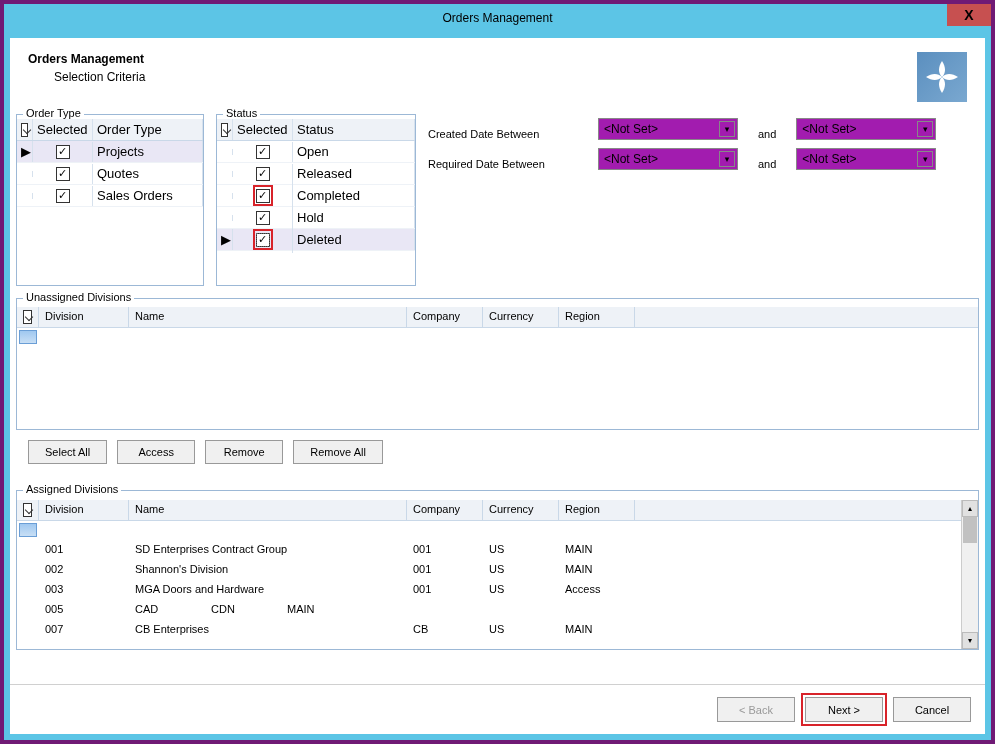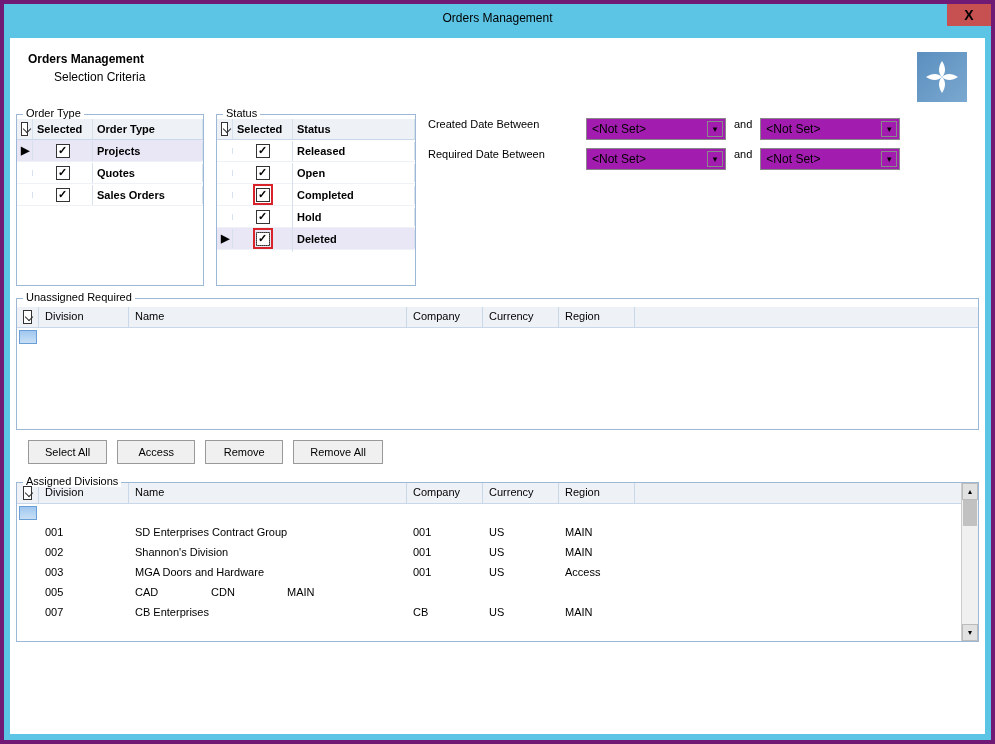--- a/index.html
+++ b/index.html
@@ -14,54 +14,54 @@
 .header-text .subtitle { font-size: 12px; padding-left: 26px; }
 .logo-box { width: 50px; height: 50px; background: linear-gradient(135deg,#5b8fbf,#7aa8d0); display: flex; align-items: center; justify-content: center; color: #fff; }
 .logo-box svg { width: 40px; height: 40px; }
 .main-row { display: flex; gap: 12px; padding: 0 6px; }
 .group-box { border: 1px solid #9cb8d6; padding-top: 4px; position: relative; }
 .group-box > .legend { position: absolute; top: -8px; left: 6px; background: #fff; padding: 0 3px; font-size: 11px; }
 .order-type-box { width: 188px; height: 172px; }
 .status-box { width: 200px; height: 172px; }
 .date-filters { flex: 1; padding-top: 4px; }
 .grid-hdr { display: flex; background: #f0f0f0; border-bottom: 1px solid #c9d8e8; }
-.grid-hdr .cell, .grid-row .cell { padding: 3px 4px; border-right: 1px solid #d6e1ed; font-size: 11px; display: flex; align-items: center; font-weight: bold; }
+.grid-hdr .cell, .grid-row .cell { padding: 3px 4px; border-right: 1px solid #d6e1ed; font-size: 13px; display: flex; align-items: center; }
 .grid-hdr .cell { background: #eef2f7; }
 .grid-row { display: flex; border-bottom: 1px solid #eef2f7; height: 22px; align-items: center; }
 .grid-row.sel { background: #e9e7f5; }
 .row-indicator { width: 16px; text-align: center; }
 .chk { width: 14px; height: 14px; border: 1px solid #333; display: inline-flex; align-items: center; justify-content: center; background: #fff; font-size: 10px; line-height: 1; }
 .chk.on::after { content: "✓"; font-size: 11px; }
 .hdr-chk { width: 14px; height: 14px; border: 1px solid #333; display: inline-flex; align-items: center; justify-content: center; background: #fff; position: relative; }
 .hdr-chk::after { content: ""; position: absolute; left: 2px; top: 3px; width: 5px; height: 5px; border-right: 1px solid #333; border-bottom: 1px solid #333; transform: rotate(45deg); }
 .col-ind { width: 16px; }
 .col-sel { width: 60px; }
 .col-type { flex: 1; }
 .col-label { flex: 1; }
 .highlight-red { border: 2px solid #d8232a; padding: 1px; display: inline-block; }
-.date-row { display: flex; align-items: flex-start; gap: 8px; margin-bottom: 8px; }
+.date-row { display: flex; align-items: flex-end; gap: 20px; margin-bottom: 8px; }
 .date-label { width: 150px; font-size: 11px; }
 .combo { border: 1px solid #888; height: 22px; width: 140px; display: flex; align-items: center; justify-content: space-between; padding: 0 2px 0 5px; font-size: 11px; background: #a21caf; }
 .combo .arrow { width: 16px; height: 16px; border: 1px solid #888; display: flex; align-items: center; justify-content: center; font-size: 9px; }
 .and-lbl { font-size: 11px; }
 .divisions-box { margin: 12px 6px 0 6px; border: 1px solid #9cb8d6; position: relative; padding-top: 8px; height: 132px; }
 .divisions-box .legend { position: absolute; top: -8px; left: 6px; background: #fff; padding: 0 3px; font-size: 11px; }
 .div-hdr { display: flex; background: #eef2f7; border-bottom: 1px solid #c9d8e8; }
 .div-hdr .cell { padding: 3px 6px; border-right: 1px solid #c9d8e8; font-size: 11px; }
 .dc-chk { width: 22px; display:flex; align-items:center; justify-content:center;}
 .dc-div { width: 90px; }
 .dc-name { width: 278px; flex-shrink: 0; }
 .dc-company { width: 76px; }
 .dc-currency { width: 76px; }
 .dc-region { width: 76px; }
 .filter-row { display: flex; height: 18px; align-items: center; }
 .filter-icon { width: 18px; height: 14px; background: linear-gradient(#a0c8f0,#c8dff5); border: 1px solid #6a9ed6; margin-left: 2px; }
 .btn-row { display: flex; gap: 10px; padding: 10px 18px; }
 .btn { border: 1px solid #999; background: #f0f0f0; height: 24px; padding: 0 16px; display: flex; align-items: center; justify-content: center; font-size: 11px; cursor: pointer; min-width: 78px; }
-.assigned-box { margin: 8px 6px; border: 1px solid #9cb8d6; position: relative; padding-top: 0; height: 160px; display: flex; }
+.assigned-box { margin: 16px 6px; border: 1px solid #9cb8d6; position: relative; padding-top: 9px; height: 160px; display: flex; }
 .assigned-box .legend { position: absolute; top: -8px; left: 6px; background: #fff; padding: 0 3px; font-size: 11px; }
 .assigned-body { flex: 1; overflow: hidden; }
 .data-row { display: flex; height: 20px; align-items: center; }
 .data-row .cell { padding: 2px 6px; font-size: 11px; }
 .scrollbar-v { width: 17px; background: #f0f0f0; border-left: 1px solid #ccc; display: flex; flex-direction: column; }
 .sb-btn { height: 17px; background: #e1e1e1; border: 1px solid #bbb; display:flex; align-items:center; justify-content:center; font-size:8px;}
 .sb-thumb { background: #c1c1c1; height: 26px; margin: 0 1px; }
 .sb-track { flex: 1; }
 .footer { margin-top: auto; border-top: 1px solid #d0d0d0; padding: 12px 14px; display: flex; justify-content: flex-end; gap: 10px; }
 .footer .btn { min-width: 78px; height: 25px; }
@@ -140,28 +140,28 @@
             </div>
           <div class="cell col-sel">Selected</div>
           <div class="cell col-label">Status</div>
         </div>
         <div id="status-rows">
             <div class="grid-row">
     <div class="cell col-ind row-indicator"></div>
     <div class="cell col-sel">
                 <span class="chk on "></span>
               </div>
+    <div class="cell col-label">Open</div>
+            </div>
+            <div class="grid-row">
+    <div class="cell col-ind row-indicator"></div>
+    <div class="cell col-sel">
+                <span class="chk on "></span>
+              </div>
     <div class="cell col-label">Released</div>
-            </div>
-            <div class="grid-row">
-    <div class="cell col-ind row-indicator"></div>
-    <div class="cell col-sel">
-                <span class="chk on "></span>
-              </div>
-    <div class="cell col-label">Open</div>
             </div>
             <div class="grid-row">
     <div class="cell col-ind row-indicator"></div>
     <div class="cell col-sel">
                 <span class="highlight-red"><span class="chk on "></span></span>
               </div>
     <div class="cell col-label">Completed</div>
             </div>
             <div class="grid-row">
     <div class="cell col-ind row-indicator"></div>
@@ -202,21 +202,21 @@
           <span class="and-lbl">and</span>
           <div class="combo">
               <span>&lt;Not Set&gt;</span>
               <span class="arrow">▾</span>
             </div>
         </div>
       </div>
     </div>
 
     <div class="divisions-box">
-      <span class="legend">Unassigned Required</span>
+      <span class="legend">Unassigned Divisions</span>
       <div class="div-hdr">
         <div class="cell dc-chk">
             <span class="hdr-chk"></span>
           </div>
         <div class="cell dc-div">Division</div>
         <div class="cell dc-name">Name</div>
         <div class="cell dc-company">Company</div>
         <div class="cell dc-currency">Currency</div>
         <div class="cell dc-region">Region</div>
       </div>
@@ -291,14 +291,19 @@
           </div>
       </div>
       <div class="scrollbar-v">
         <div class="sb-btn">▴</div>
         <div class="sb-thumb"></div>
         <div class="sb-track"></div>
         <div class="sb-btn">▾</div>
       </div>
     </div>
 
+    <div class="footer">
+      <div class="btn disabled">&lt; Back</div>
+      <div class="btn highlight">Next &gt;</div>
+      <div class="btn">Cancel</div>
+    </div>
   </div>
 </div>
 
 </body></html>

